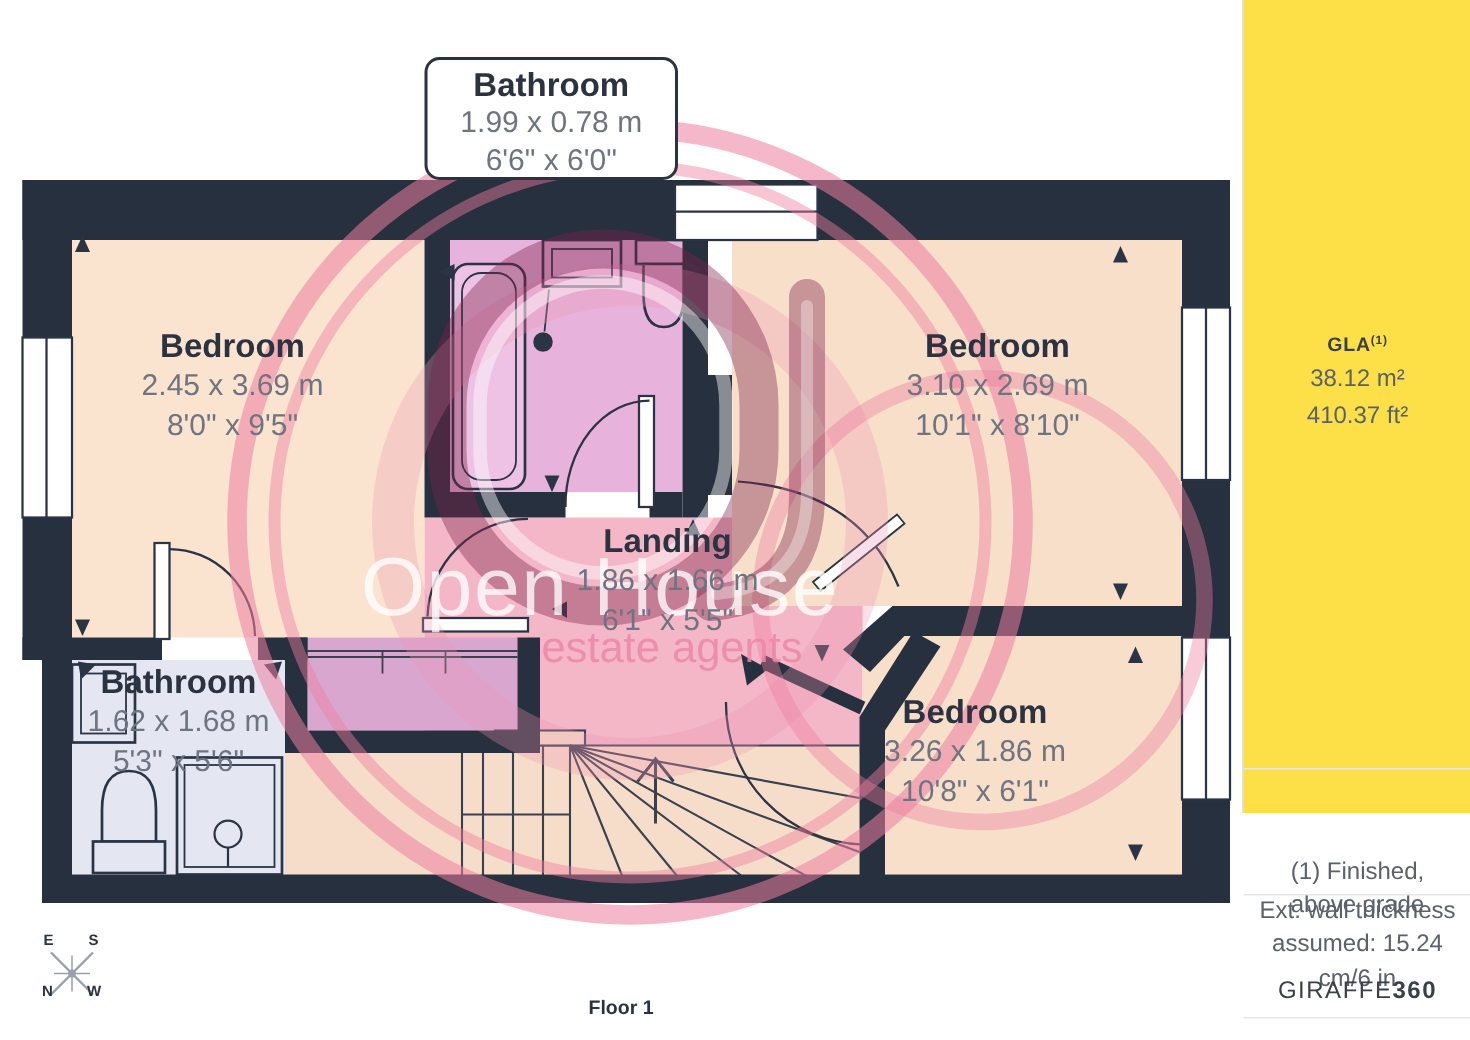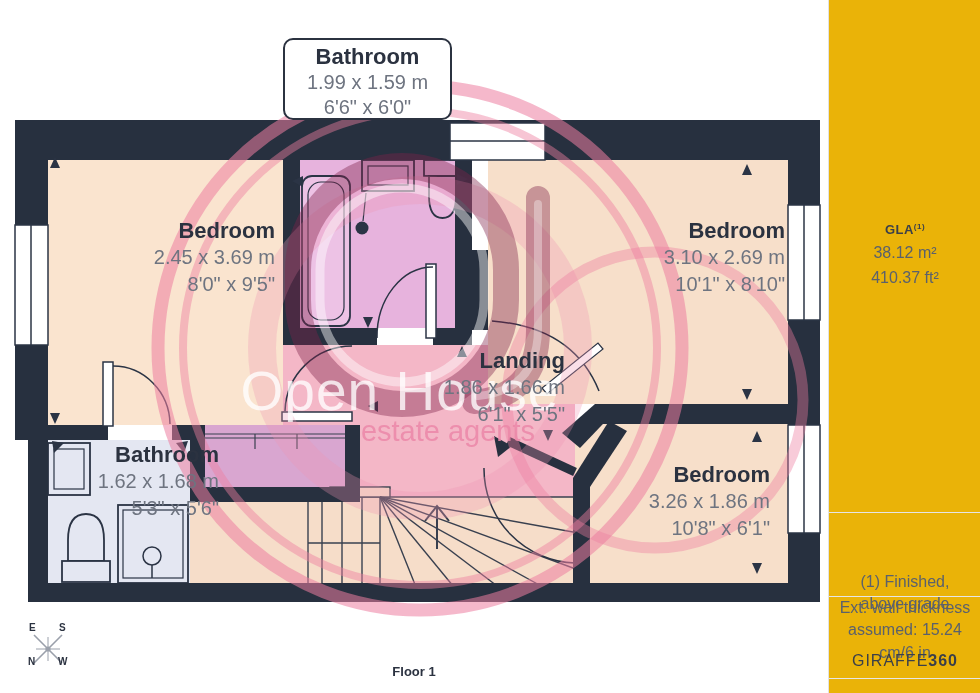--- a/index.html
+++ b/index.html
@@ -1,26 +1,26 @@
 <!DOCTYPE html>
 <html><head>
 <meta charset="utf-8">
 <style>
   html,body{margin:0;padding:0;background:#fff;}
   .page{position:relative;width:980px;height:693px;background:#fff;overflow:hidden;
         font-family:"Liberation Sans","DejaVu Sans",sans-serif;}
   .plan-svg{position:absolute;left:0;top:0;}
-  .label{position:absolute;text-align:right;z-index:30;}
+  .label{position:absolute;text-align:center;z-index:30;}
   .label .rname{font-size:22px;font-weight:bold;color:#2b3240;line-height:26px;}
   .label .rdim{font-size:20px;color:#6e7480;line-height:27px;}
   .callout{position:absolute;left:283px;top:38px;width:169px;height:82px;background:#fff;
            border:2px solid #2b3240;border-radius:10px;z-index:40;text-align:center;padding-top:4px;box-sizing:border-box;}
   .callout .rname{font-size:22px;font-weight:bold;color:#2b3240;line-height:26px;}
   .callout .rdim{font-size:20px;color:#6e7480;line-height:25px;}
-  .sidebar{position:absolute;left:828px;top:0;width:152px;height:693px;background:#eab308;
+  .sidebar{position:absolute;left:828px;top:0;width:152px;height:542px;background:#fde047;
            border-left:1px solid #e2e2e2;z-index:50;}
   .sb-divider{position:absolute;left:0;width:152px;border-top:1px solid #e6e6e6;}
   .gla{position:absolute;left:0;top:222px;width:152px;text-align:center;}
   .gla-title{font-size:13px;font-weight:bold;color:#3a3f4a;letter-spacing:.5px;}
   .gla-title sup{font-size:8px;}
   .gla-val{font-size:16px;color:#5b616c;margin-top:7px;}
   .sb-note{position:absolute;left:8px;width:136px;text-align:center;font-size:16px;color:#5b616c;line-height:1.4;margin-top:44px;}
   .brand{position:absolute;left:0;top:652px;width:152px;text-align:center;font-size:16px;
          letter-spacing:1px;color:#3a3f4a;}
   .brand b{font-weight:bold;}
@@ -197,21 +197,21 @@
       <rect x="320" y="188" width="164" height="194" rx="82" fill="none" stroke="rgba(255,255,255,0.45)" stroke-width="9"></rect>
       <path d="M538,198 V330 Q538,396 474,402" fill="none" stroke="rgba(128,34,74,0.40)" stroke-width="24" stroke-linecap="round"></path>
       <path d="M538,204 V328 Q538,390 478,396" fill="none" stroke="rgba(255,255,255,0.35)" stroke-width="8" stroke-linecap="round"></path>
       <text x="400" y="410" text-anchor="middle" font-size="55" font-weight="500" letter-spacing="1" fill="rgba(255,255,255,0.78)">Open House</text>
       <text x="448" y="441" text-anchor="middle" font-size="29" fill="rgba(235,135,168,0.85)">estate agents</text>
     </g>
   </svg>
 
   <div class="callout">
     <div class="rname">Bathroom</div>
-    <div class="rdim">1.99 x 1.59 m</div>
+    <div class="rdim">1.99 x 0.78 m</div>
     <div class="rdim">6'6" x 6'0"</div>
   </div>
 
   <div class="label" style="left:35px;top:218px;width:240px;">
     <div class="rname">Bedroom</div>
     <div class="rdim">2.45 x 3.69 m</div>
     <div class="rdim">8'0" x 9'5"</div>
   </div>
   <div class="label" style="left:545px;top:218px;width:240px;">
     <div class="rname">Bedroom</div>

